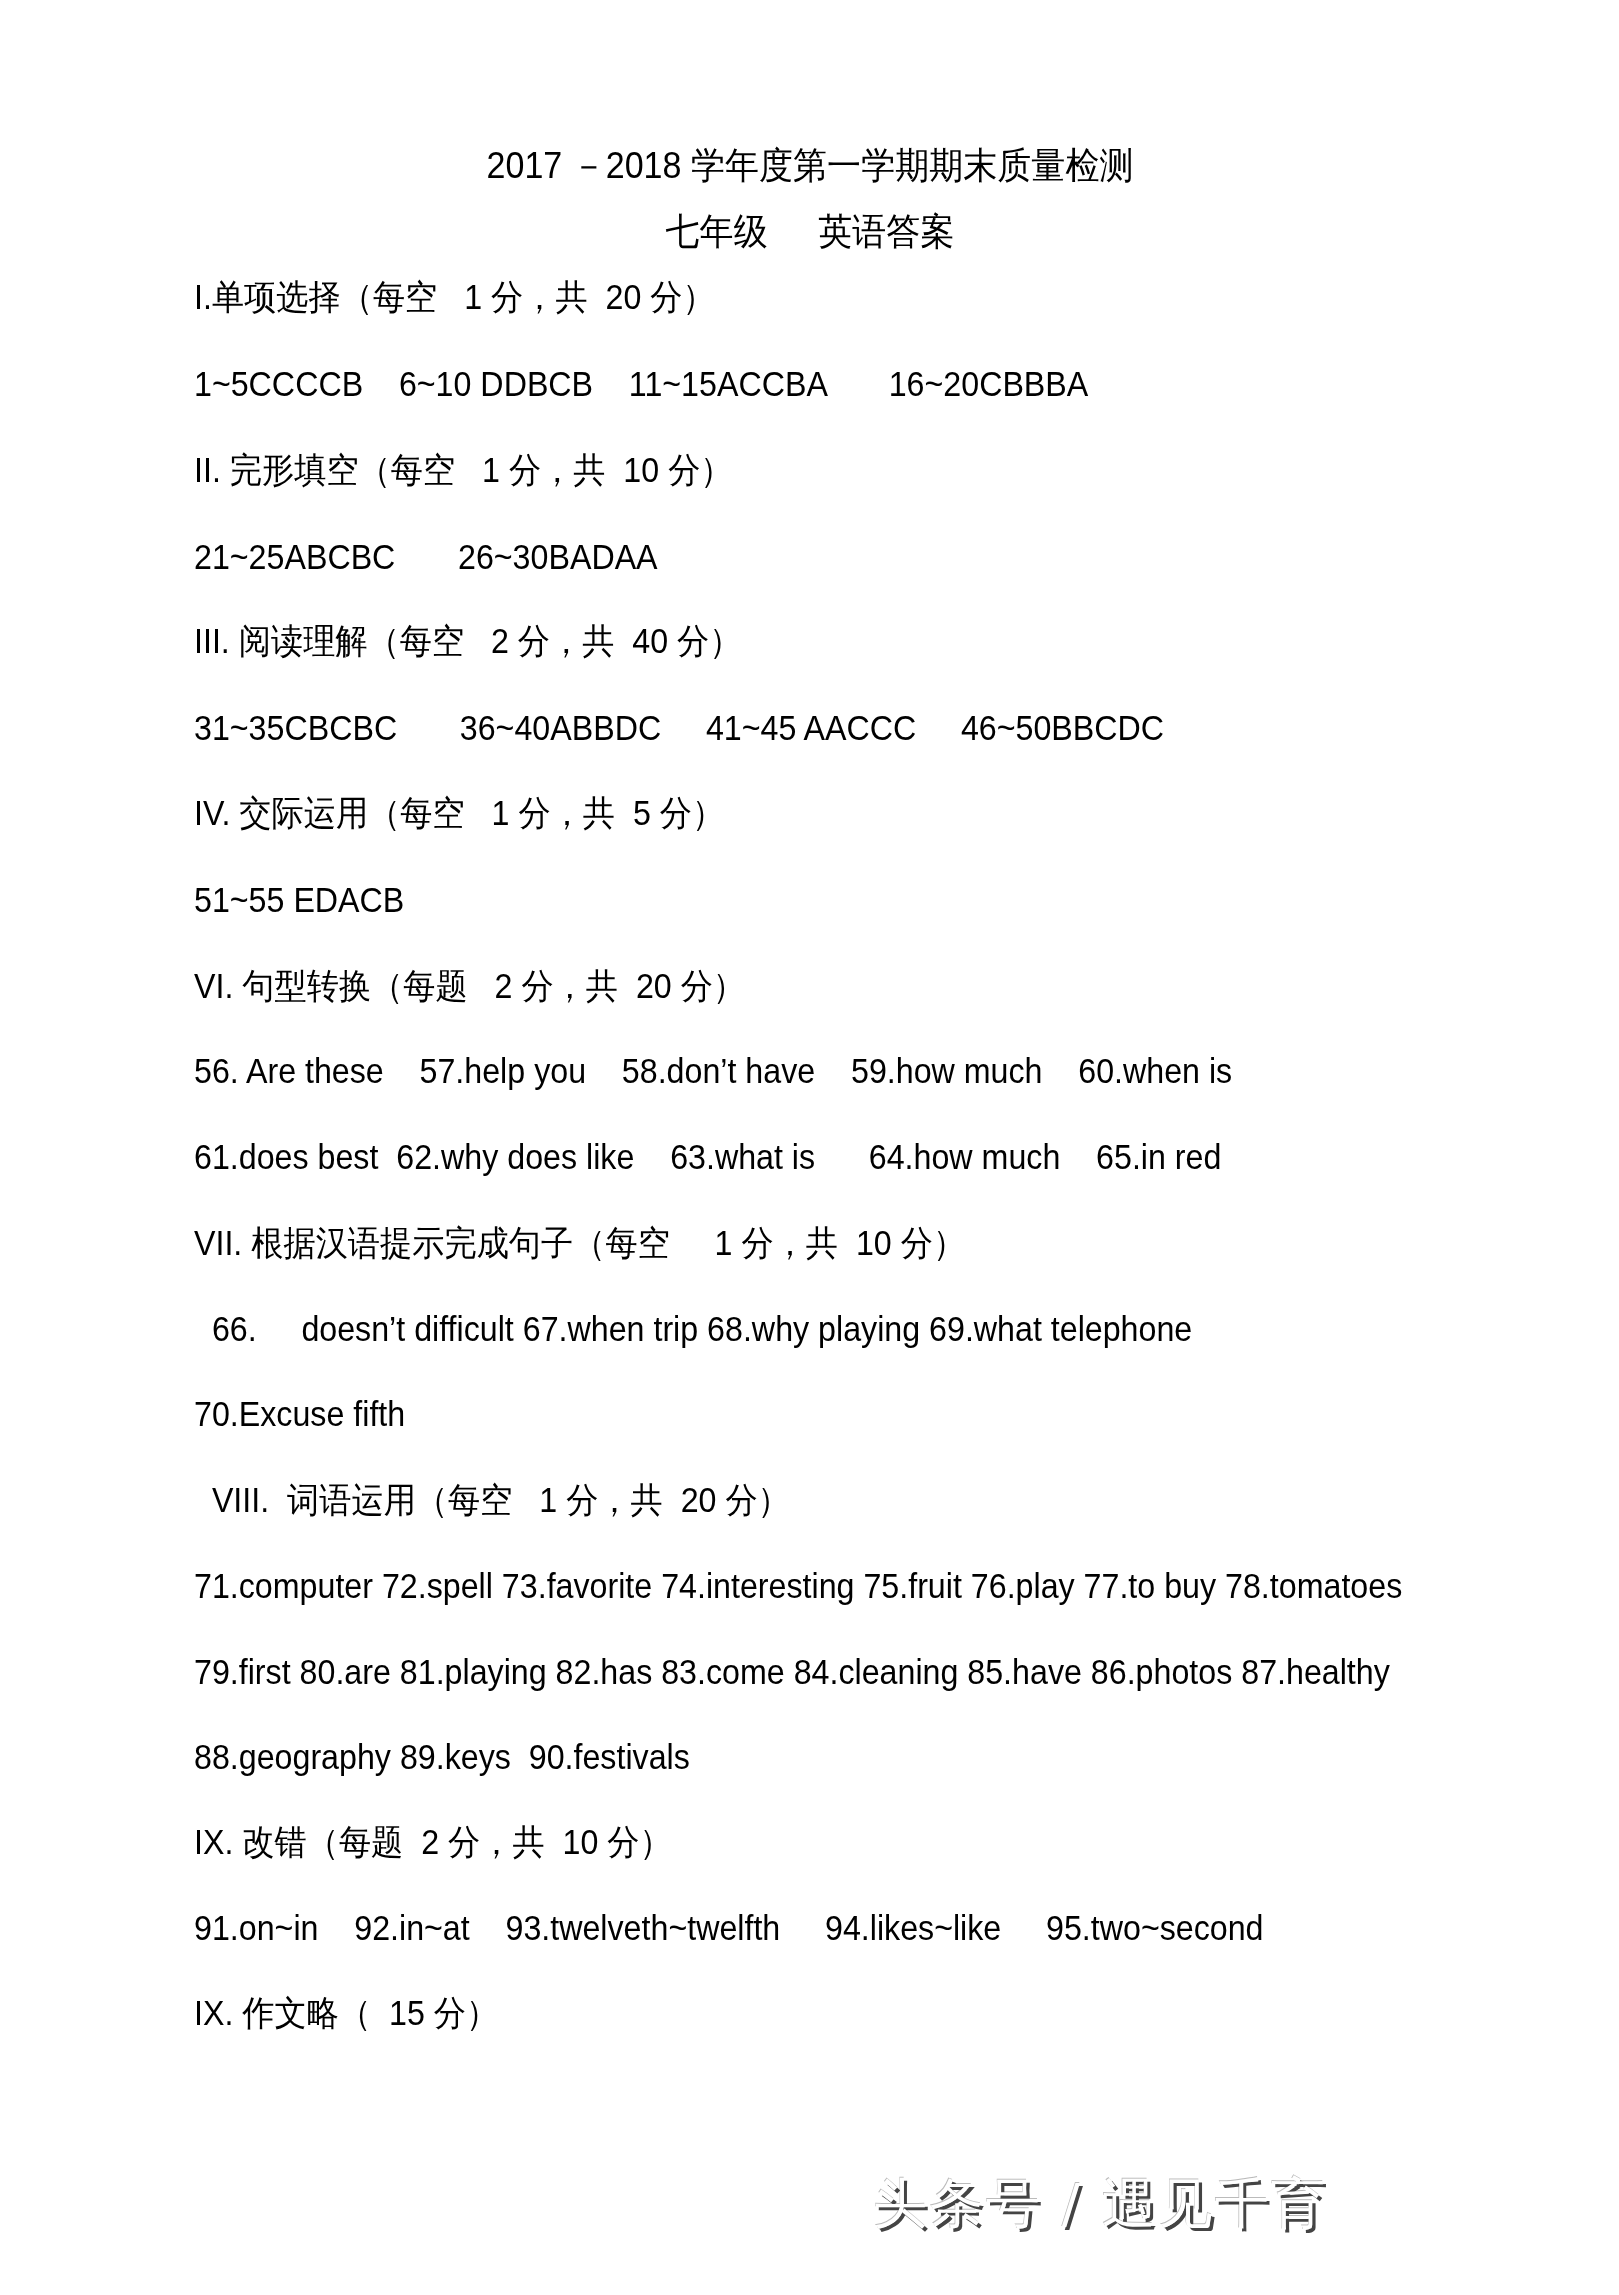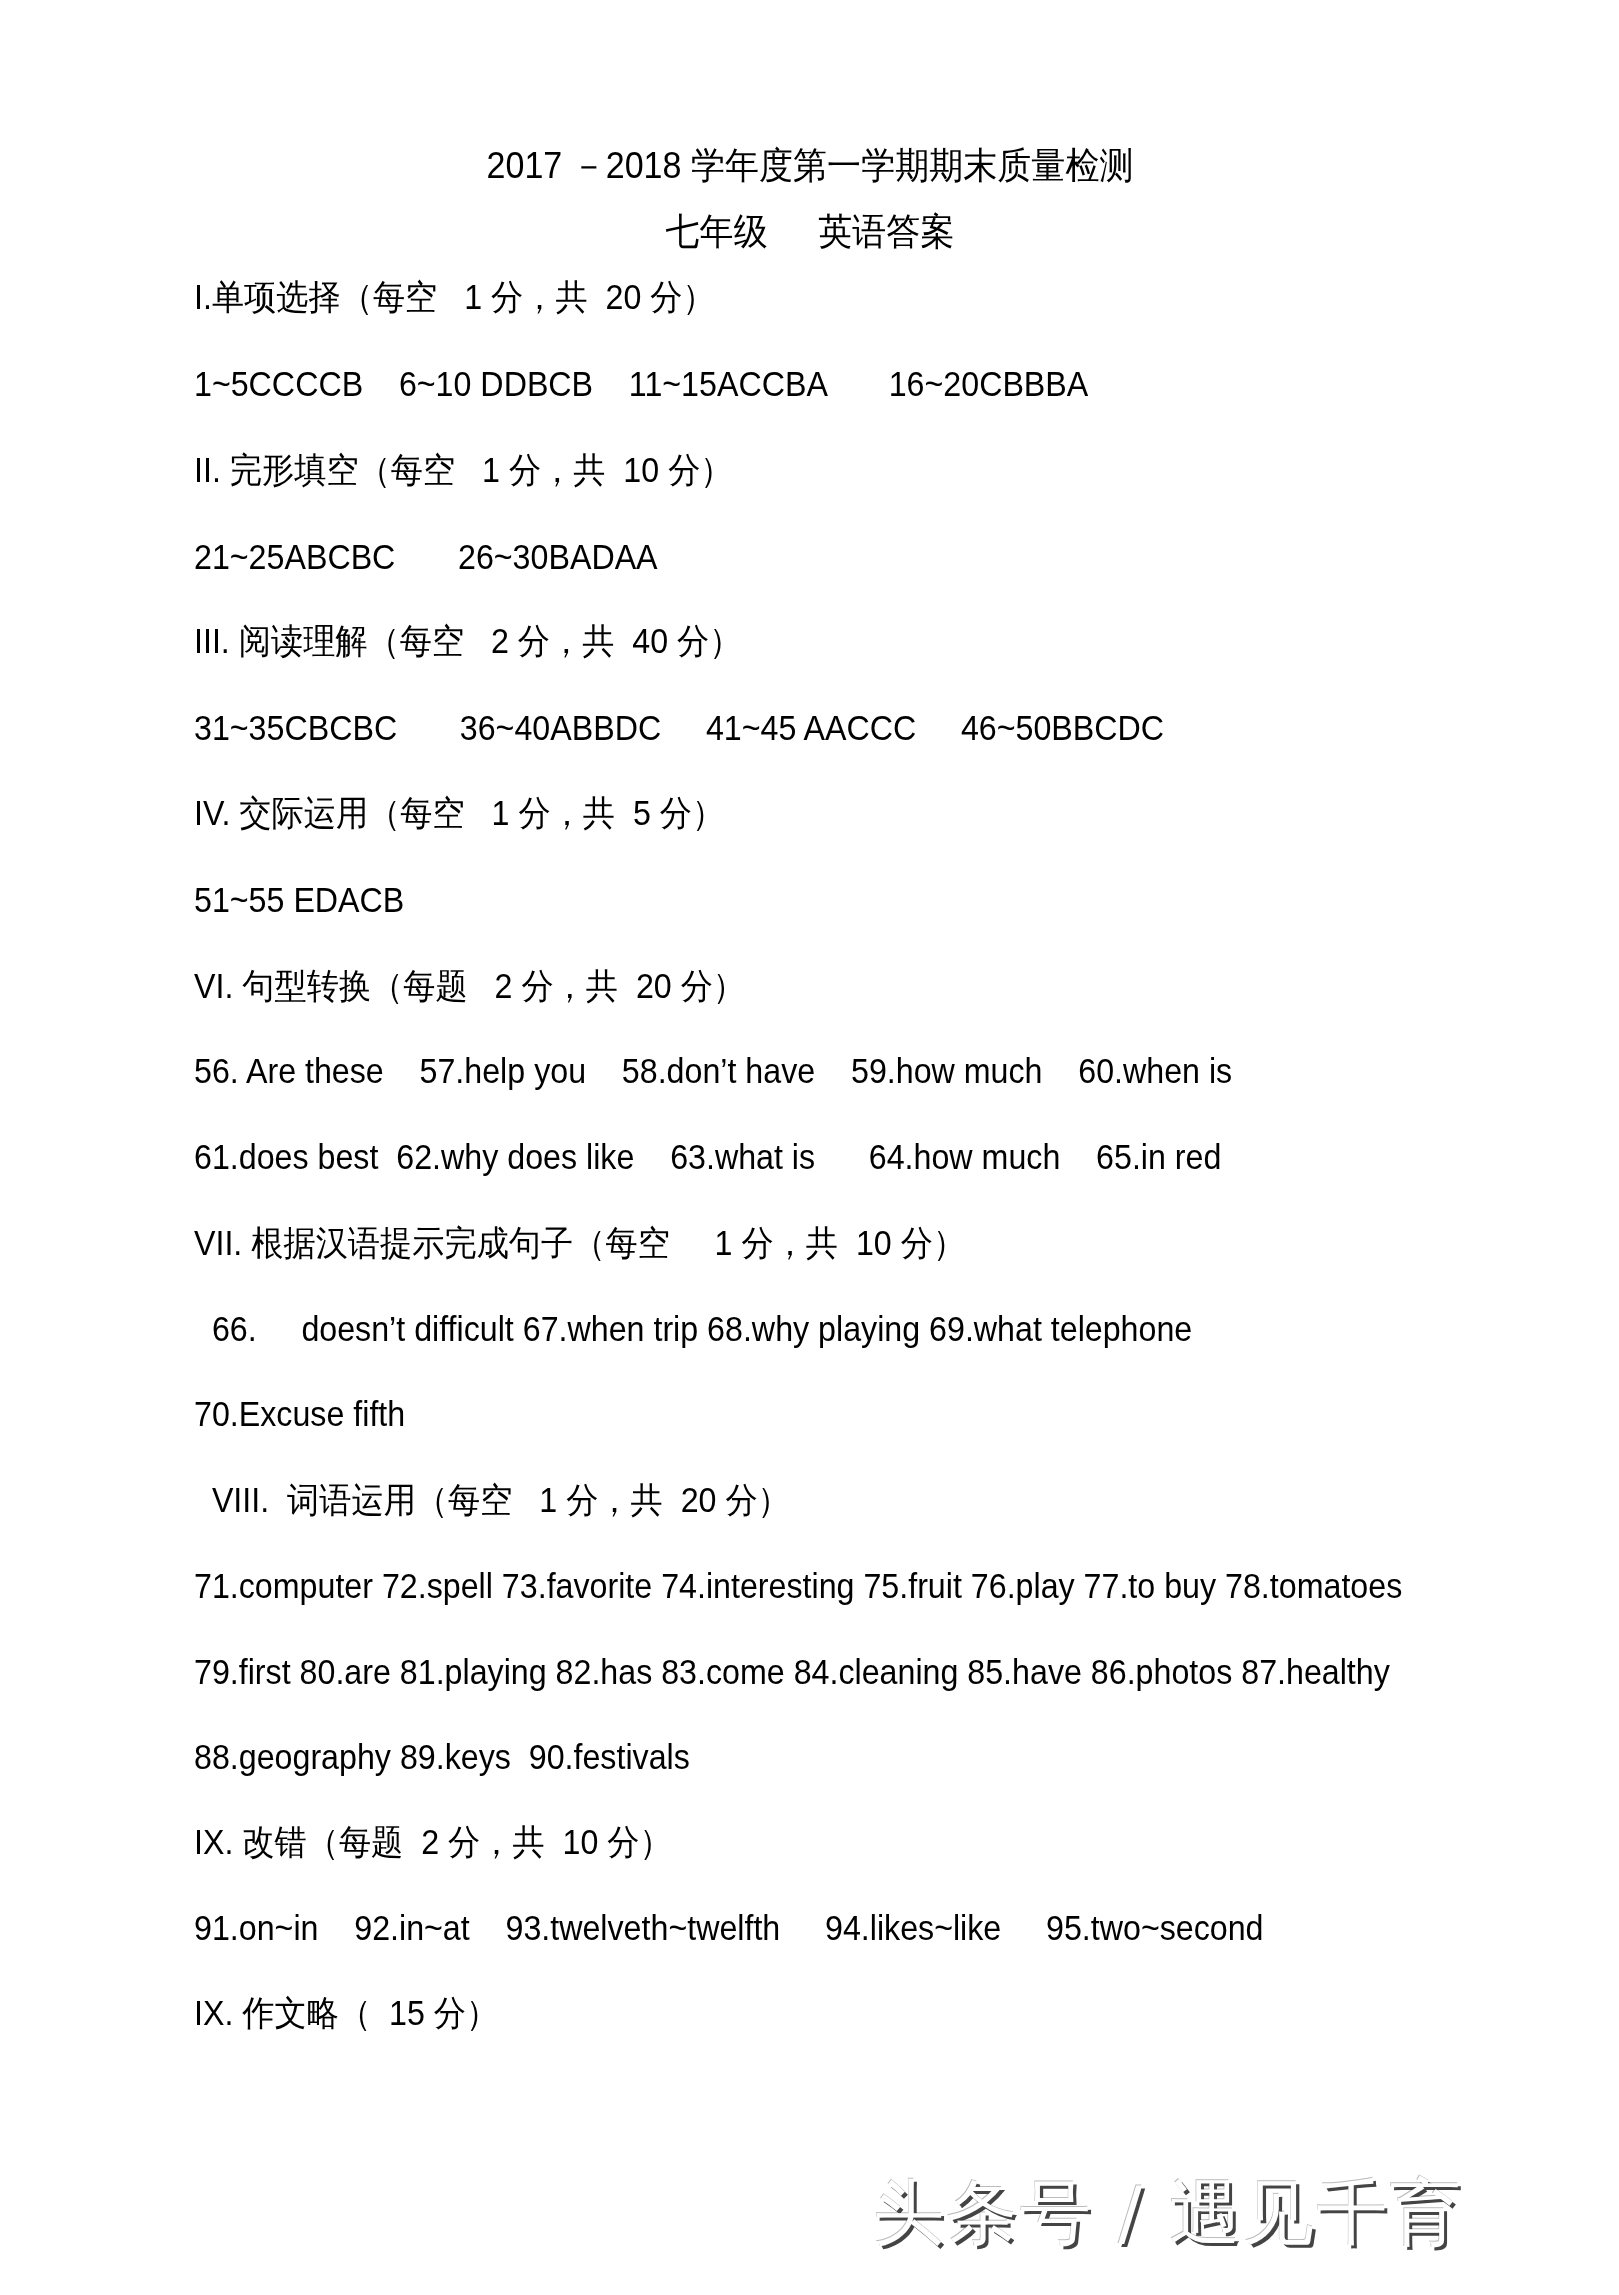--- a/index.html
+++ b/index.html
@@ -6,21 +6,21 @@
   body { width: 1620px; height: 2295px; position: relative; overflow: hidden;
          font-family: "Liberation Sans", "DejaVu Sans", sans-serif; color: #000; }
   .title { position: absolute; left: 0; width: 1620px; text-align: center;
            font-size: 37px; line-height: 1; transform: scaleX(0.92); }
   .t1 { top: 147px; }
   .t2 { top: 213px; }
   .t2 .gap { display: inline-block; width: 55px; }
   .line { position: absolute; left: 194px; font-size: 35px; line-height: 1;
           white-space: pre; transform-origin: left center; transform: scaleX(0.92); }
   .heading { font-size: 35px; }
-  .watermark { position: absolute; left: 873px; top: 2177px; font-size: 71px;
+  .watermark { position: absolute; left: 873px; top: 2177px; font-size: 54px;
                line-height: 1; color: #ffffff; letter-spacing: 2.4px;
                font-family: "DejaVu Sans", sans-serif;
                text-shadow: 3.1px 3.1px 0 #444444, -0.6px -0.6px 0 #bbbbbb; }
 </style>
 </head>
 <body>
 
 <div>
   <div class="title t1">2017 －2018  学年度第一学期期末质量检测</div>
   <div class="title t2">

